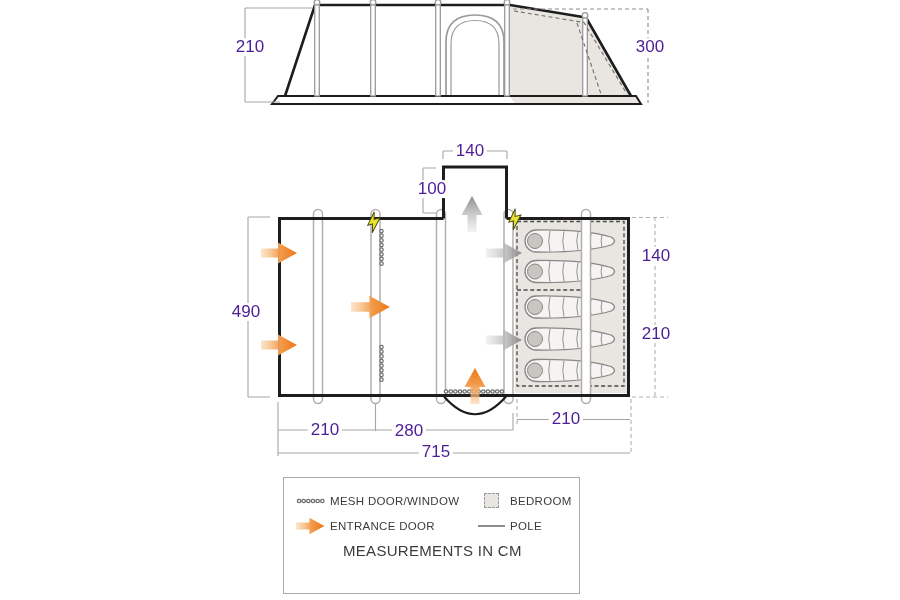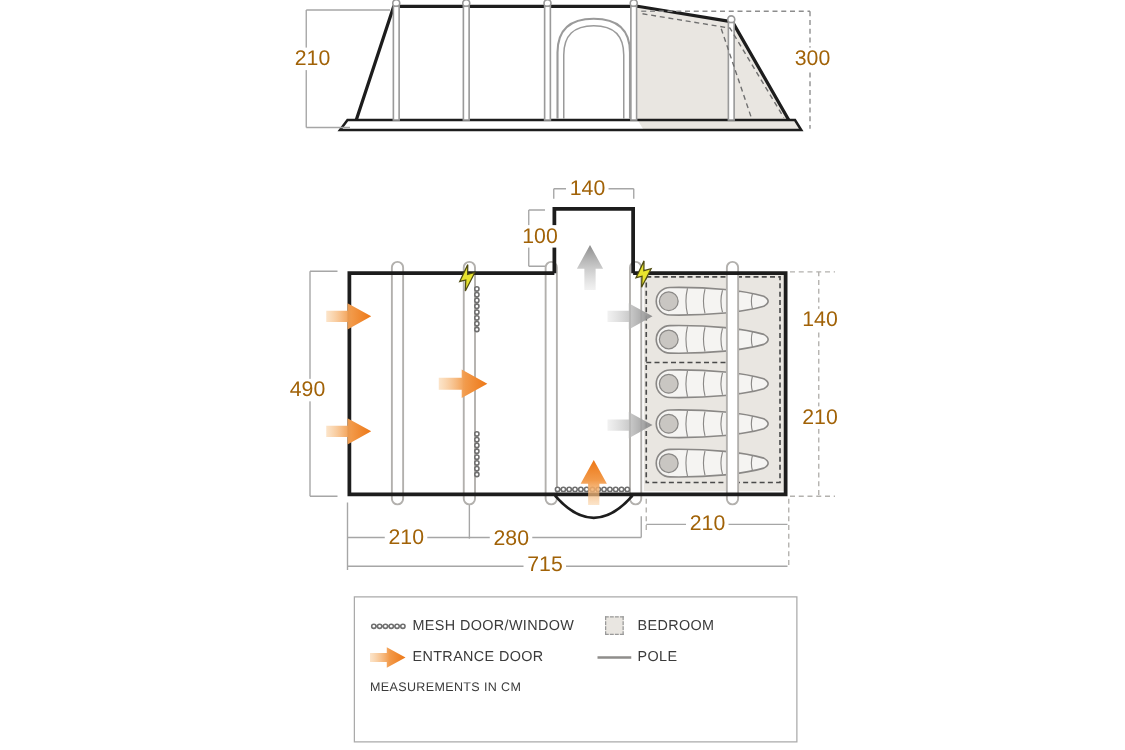--- a/index.html
+++ b/index.html
@@ -1,29 +1,29 @@
 <!DOCTYPE html>
 <html><head>
 <meta charset="utf-8">
 <style>
   html,body{margin:0;padding:0;background:#fff;}
   .stage{position:relative;width:900px;height:600px;background:#fff;overflow:hidden;
          font-family:"Liberation Sans",sans-serif;color:#3f3e3e;}
   svg{position:absolute;overflow:visible;}
   .dim{position:absolute;transform:translate(-50%,-50%);font-size:17px;line-height:1.05;
-       color:#a16207;background:#fff;padding:0 3px;white-space:nowrap;}
-  .legend{position:absolute;left:283px;top:477px;width:355px;height:117px;
+       color:#4c1d95;background:#fff;padding:0 3px;white-space:nowrap;}
+  .legend{position:absolute;left:283px;top:477px;width:297px;height:117px;
           border:1.5px solid #aaa;background:#fff;box-sizing:border-box;}
   .legend-col{position:absolute;top:10px;}
   .legend-col.left{left:8px;width:180px;}
   .legend-col.right{left:188px;width:160px;}
   .legend-row{display:flex;align-items:center;height:25px;}
   .icon-cell{width:38px;display:flex;justify-content:center;align-items:center;flex:0 0 38px;}
   .legend-label{font-size:11.5px;letter-spacing:.3px;color:#3b3b3b;white-space:nowrap;}
-  .legend-note{font-size:10px;letter-spacing:.3px;color:#3b3b3b;padding-left:4px;white-space:nowrap;}
+  .legend-note{font-size:15px;letter-spacing:.3px;color:#3b3b3b;padding-left:4px;white-space:nowrap;margin-left:47px;}
   .swatch-bedroom{width:15px;height:15px;background:#e9e6e1;border:1.5px dashed #999;box-sizing:border-box;}
   .swatch-airbeam{width:28px;height:10px;border:1.6px solid #8f8d8b;border-radius:6px;background:#fff;box-sizing:border-box;}
   .swatch-pole{width:27px;height:0;border-top:2px solid #8f8d8b;}
 </style>
 </head>
 <body>
 
 <div class="stage">
 
   <svg width="0" height="0">

